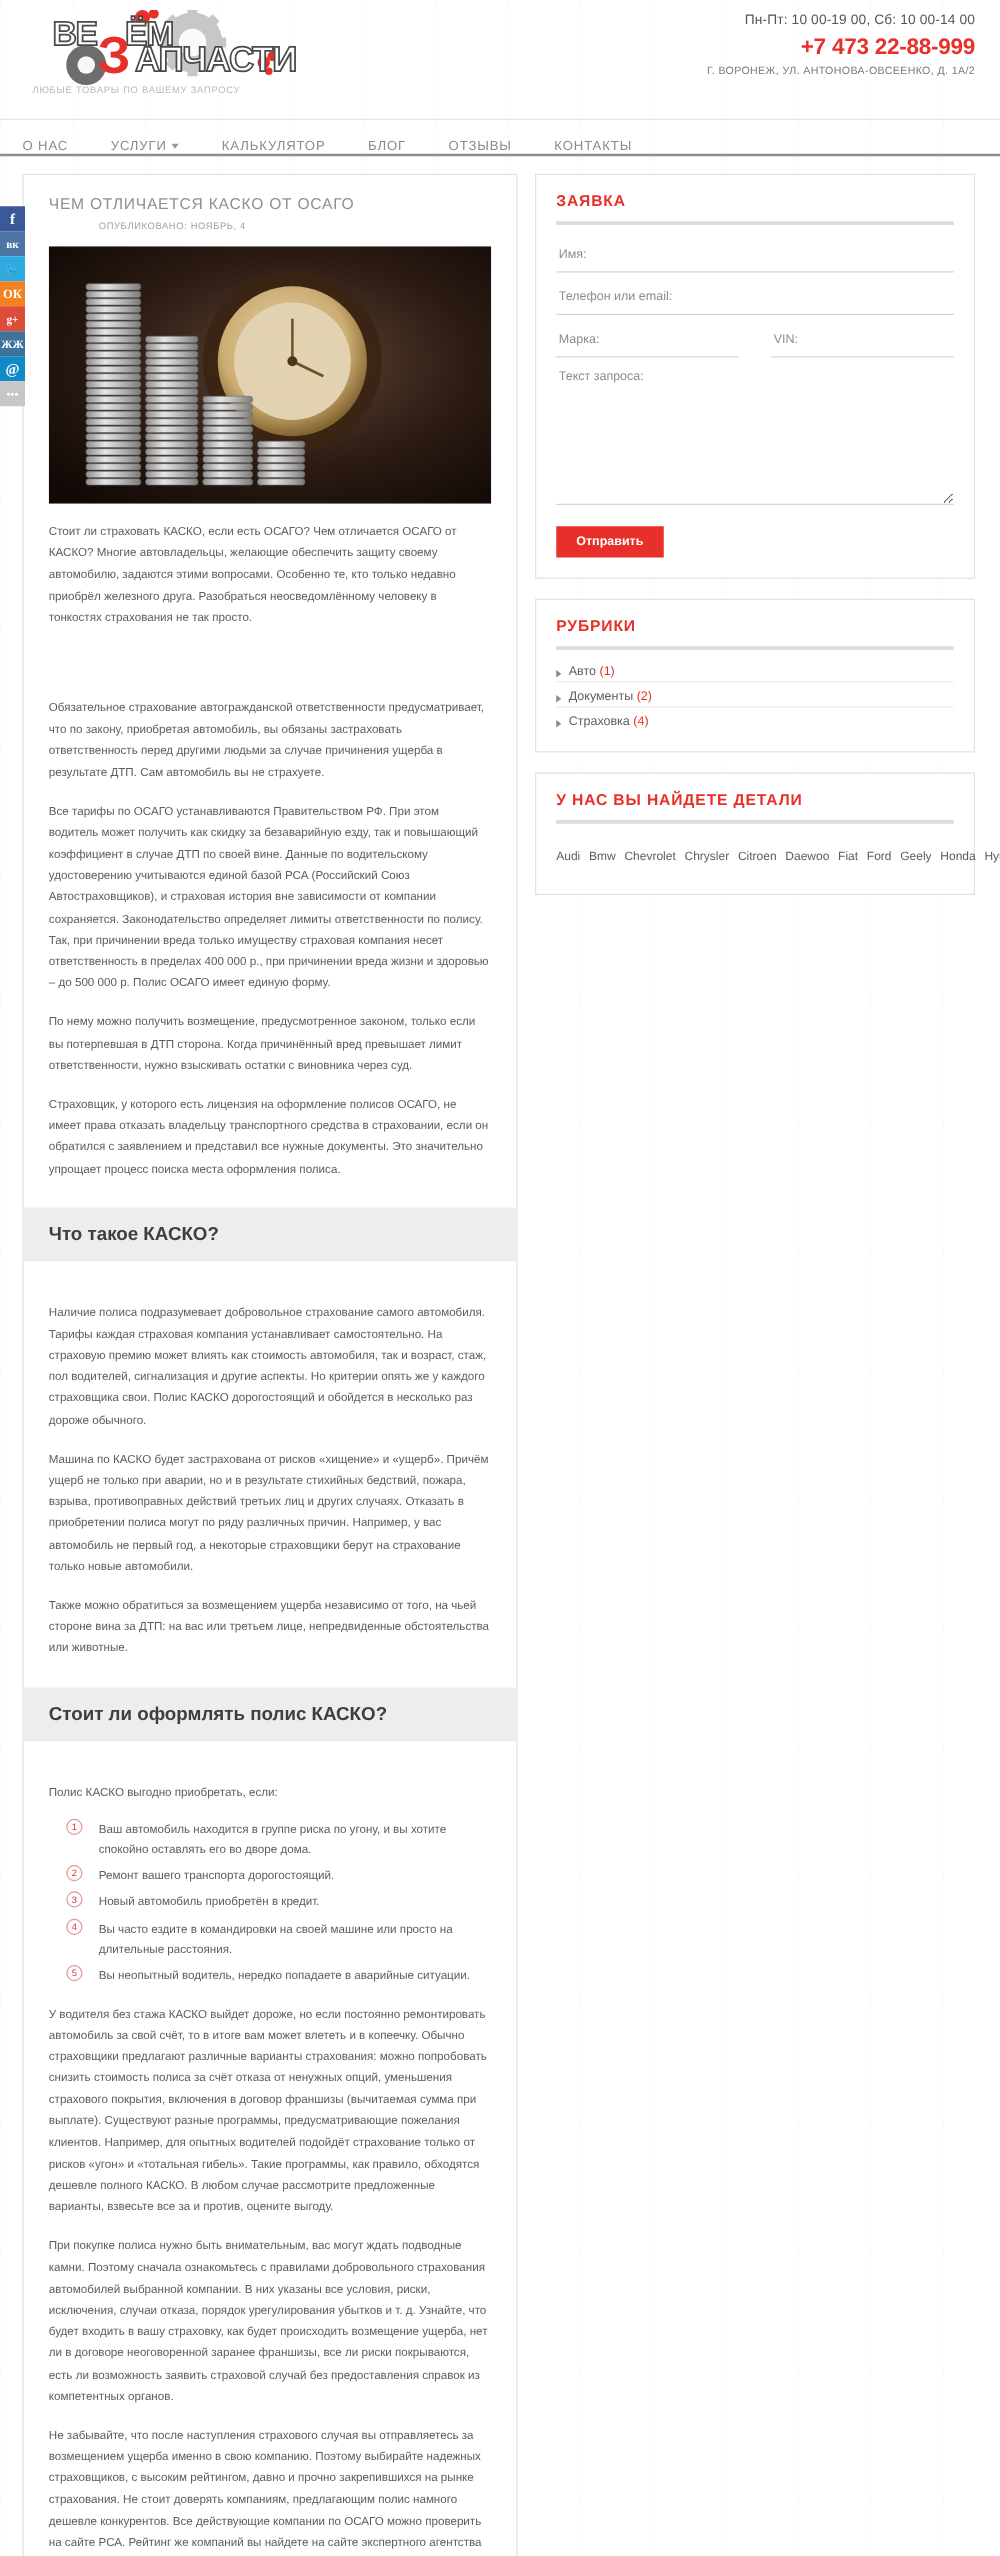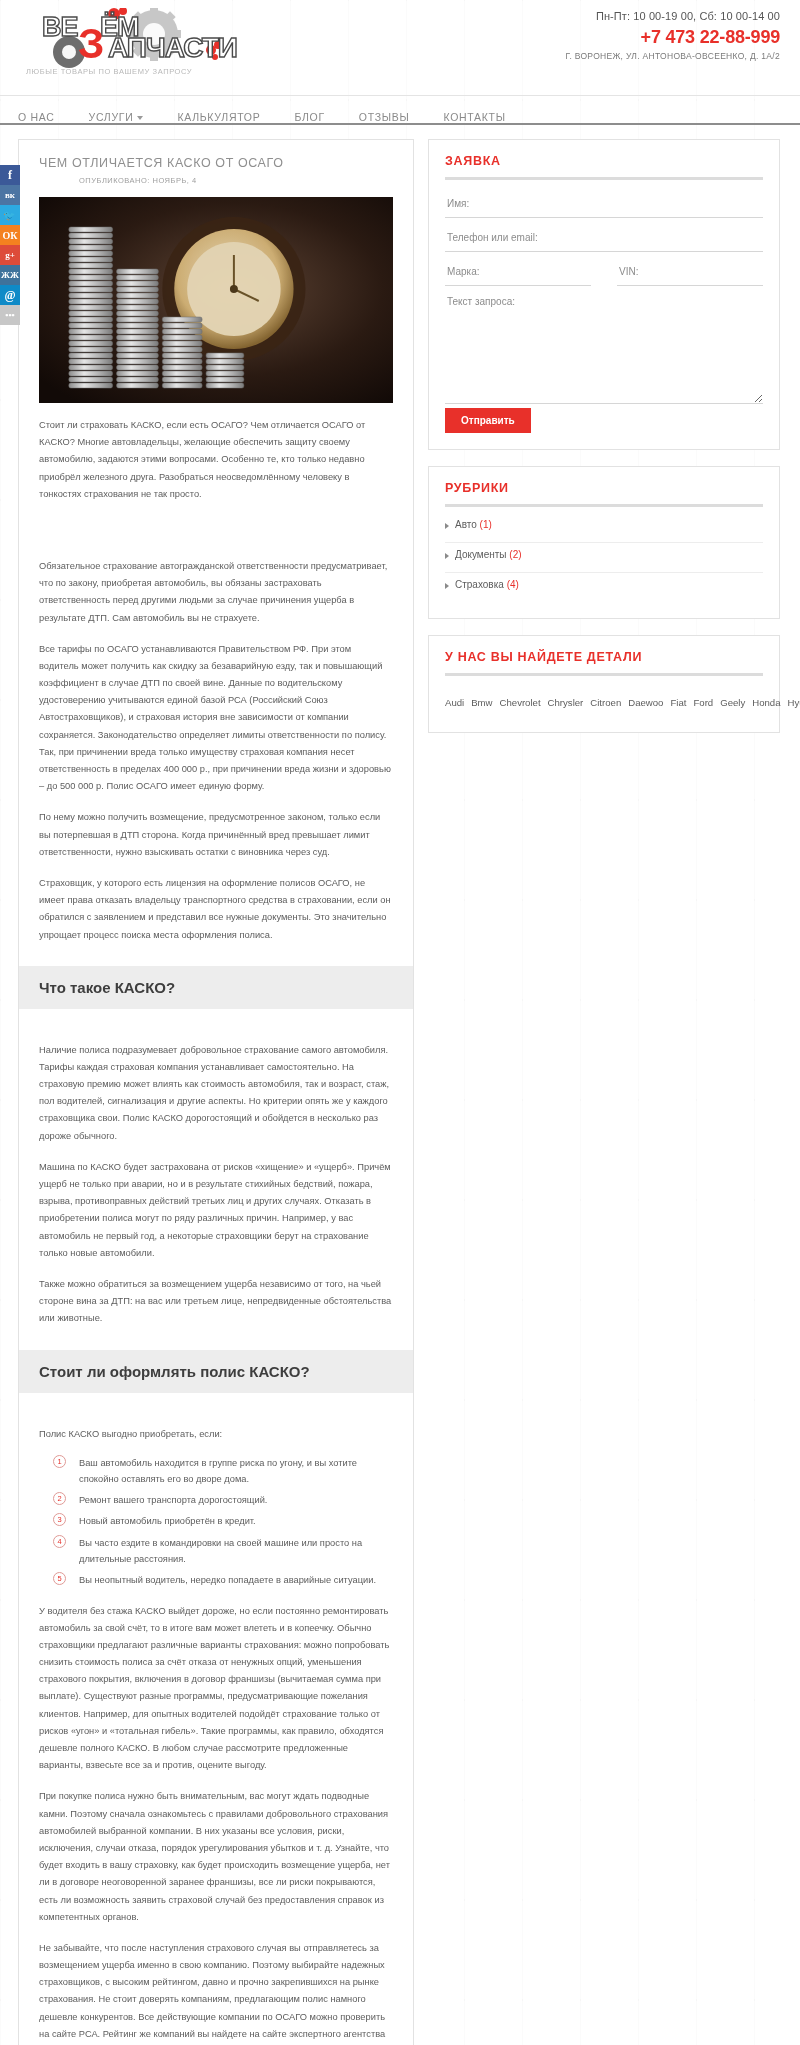--- a/index.html
+++ b/index.html
@@ -111,28 +111,28 @@
   .row2 { display:flex; gap:26px; }
   .row2 .field { flex:1; }
   .ta-wrap { padding-top:8px; }
   .ta-wrap textarea {
     width:100%; height:110px; border:0; border-bottom:1px solid #d6d6d6;
     outline:0; resize:vertical; font-family:"Liberation Sans", sans-serif;
     font-size:10px; color:#8c8c8c; background:transparent; padding:2px;
   }
   .ta-wrap textarea::placeholder{ color:#8c8c8c; }
   .submit {
-    margin-top:0; background:#e8302a; color:#fff; border:0;
+    margin-top:12px; background:#e8302a; color:#fff; border:0;
     font-family:"Liberation Sans", sans-serif; font-size:10px; font-weight:bold;
     padding:7px 16px; cursor:pointer;text-align:right;
   }
 
   ul.rubrics { list-style:none; margin:6px 0 0 0; padding:0; }
   ul.rubrics li {
-    border-bottom:1px solid #ededed; padding:6px 0 12px 10px; position:relative;
+    border-bottom:1px solid #ededed; padding:6px 0 2px 10px; position:relative;
     font-size:10px; color:#5d5d5d;
   }
   ul.rubrics li:last-child { border-bottom:0; }
   ul.rubrics li::before {
     content:""; position:absolute; left:0; top:10px;
     border-left:4px solid #8a8a8a; border-top:3px solid transparent; border-bottom:3px solid transparent;
   }
   ul.rubrics li .cnt { color:#e8302a; }
 
   .brands { margin-top:10px; line-height:1.85; }

